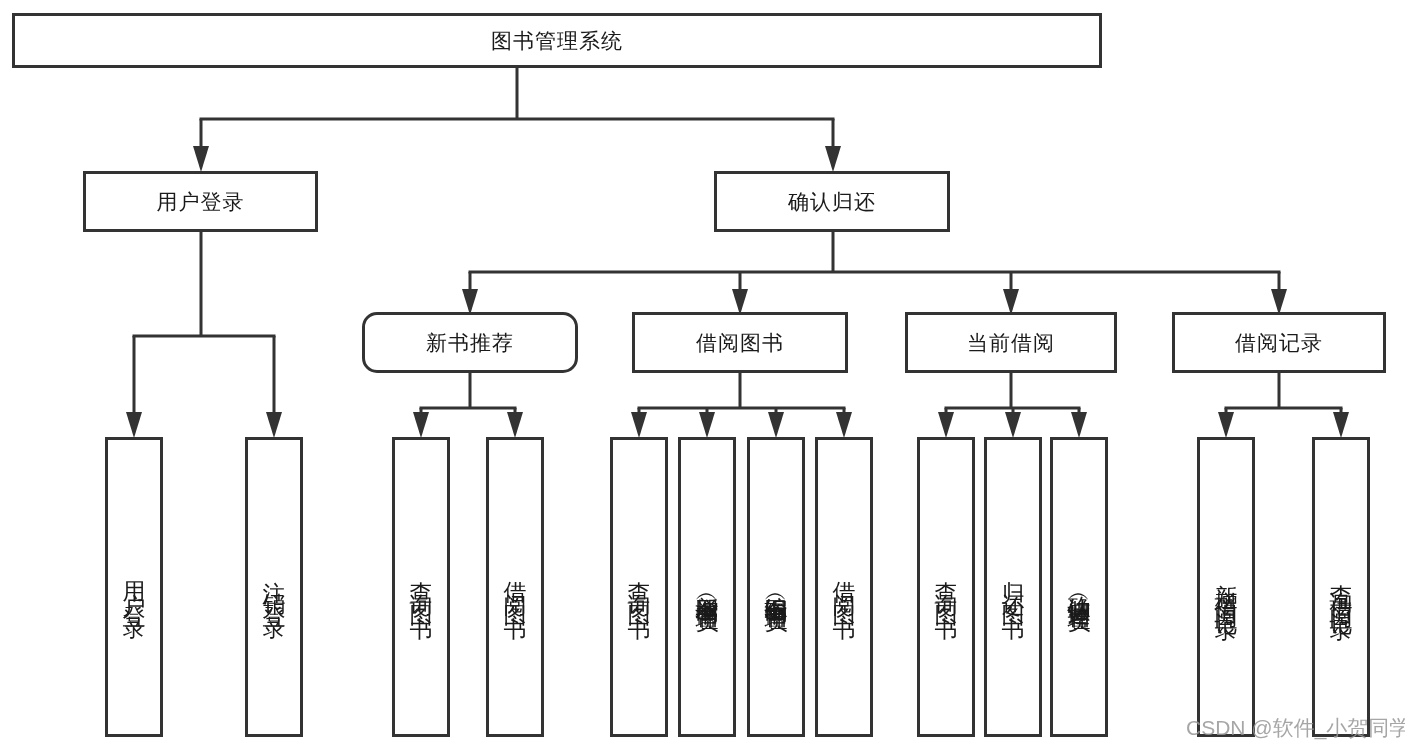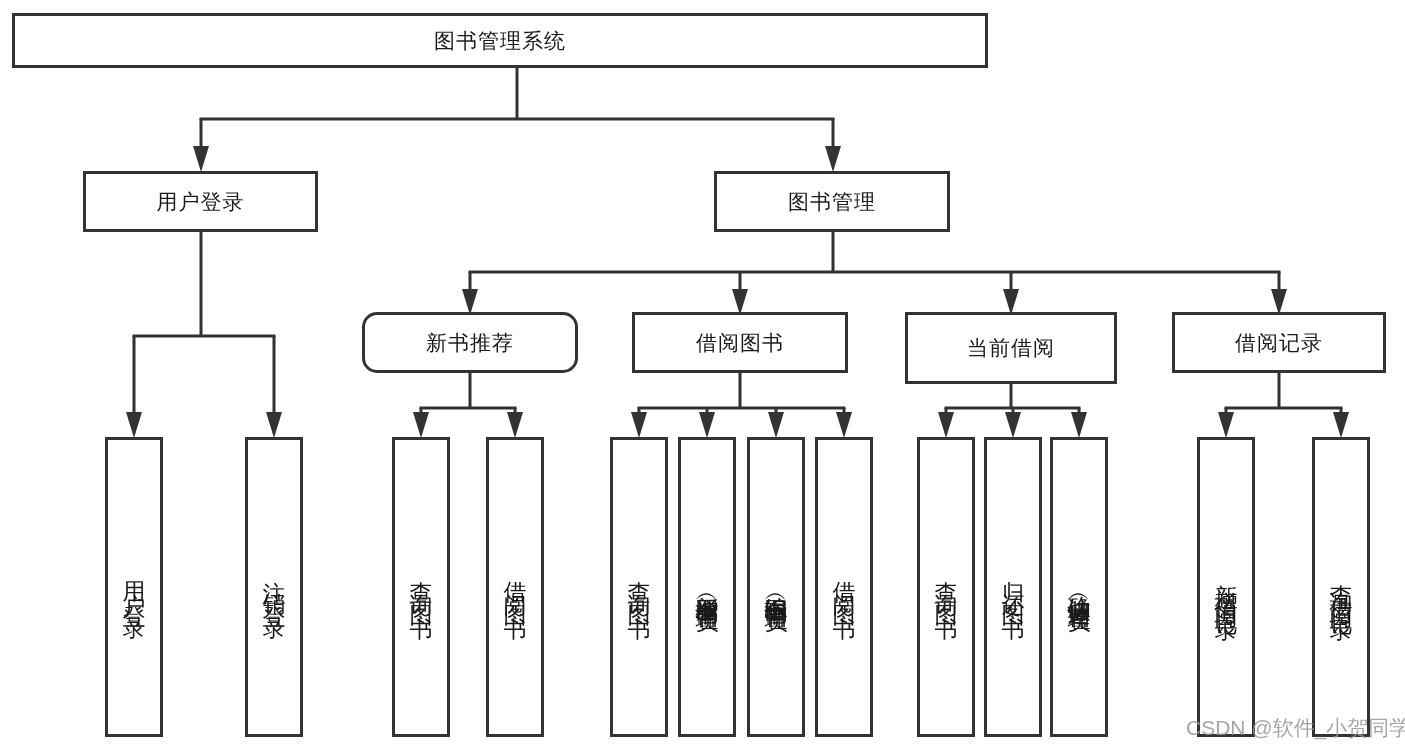--- a/index.html
+++ b/index.html
@@ -104,38 +104,38 @@
       <polygon points="768,412 784,412 776,438"></polygon>
       <polygon points="836,412 852,412 844,438"></polygon>
       <polygon points="938,412 954,412 946,438"></polygon>
       <polygon points="1005,412 1021,412 1013,438"></polygon>
       <polygon points="1071,412 1087,412 1079,438"></polygon>
       <polygon points="1218,412 1234,412 1226,438"></polygon>
       <polygon points="1333,412 1349,412 1341,438"></polygon>
     </g>
   </svg>
 
-  <div class="node h-label" style="left:12px; top:13px; width:976px; height:55px;">
+  <div class="node h-label" style="left:12px; top:13px; width:1090px; height:55px;">
     <span>图书管理系统</span>
   </div>
 
   <div class="node h-label" style="left:83px; top:171px; width:235px; height:61px;">
     <span>用户登录</span>
   </div>
   <div class="node h-label" style="left:714px; top:171px; width:236px; height:61px;">
-    <span>图书管理</span>
+    <span>确认归还</span>
   </div>
 
   <div class="node h-label" style="left:362px; top:312px; width:216px; height:61px;border-radius:15px;">
     <span>新书推荐</span>
   </div>
   <div class="node h-label" style="left:632px; top:312px; width:216px; height:61px;">
     <span>借阅图书</span>
   </div>
-  <div class="node h-label" style="left:905px; top:312px; width:212px; height:72px;font-family:Liberation Serif, serif;">
+  <div class="node h-label" style="left:905px; top:312px; width:212px; height:61px;font-family:Liberation Serif, serif;">
     <span>当前借阅</span>
   </div>
   <div class="node h-label" style="left:1172px; top:312px; width:214px; height:61px;font-family:Liberation Serif, serif;">
     <span>借阅记录</span>
   </div>
 
   <div class="node leaf" style="left:105px;">
     <span class="ls-wide">用户登录</span>
   </div>
   <div class="node leaf" style="left:245px;">

